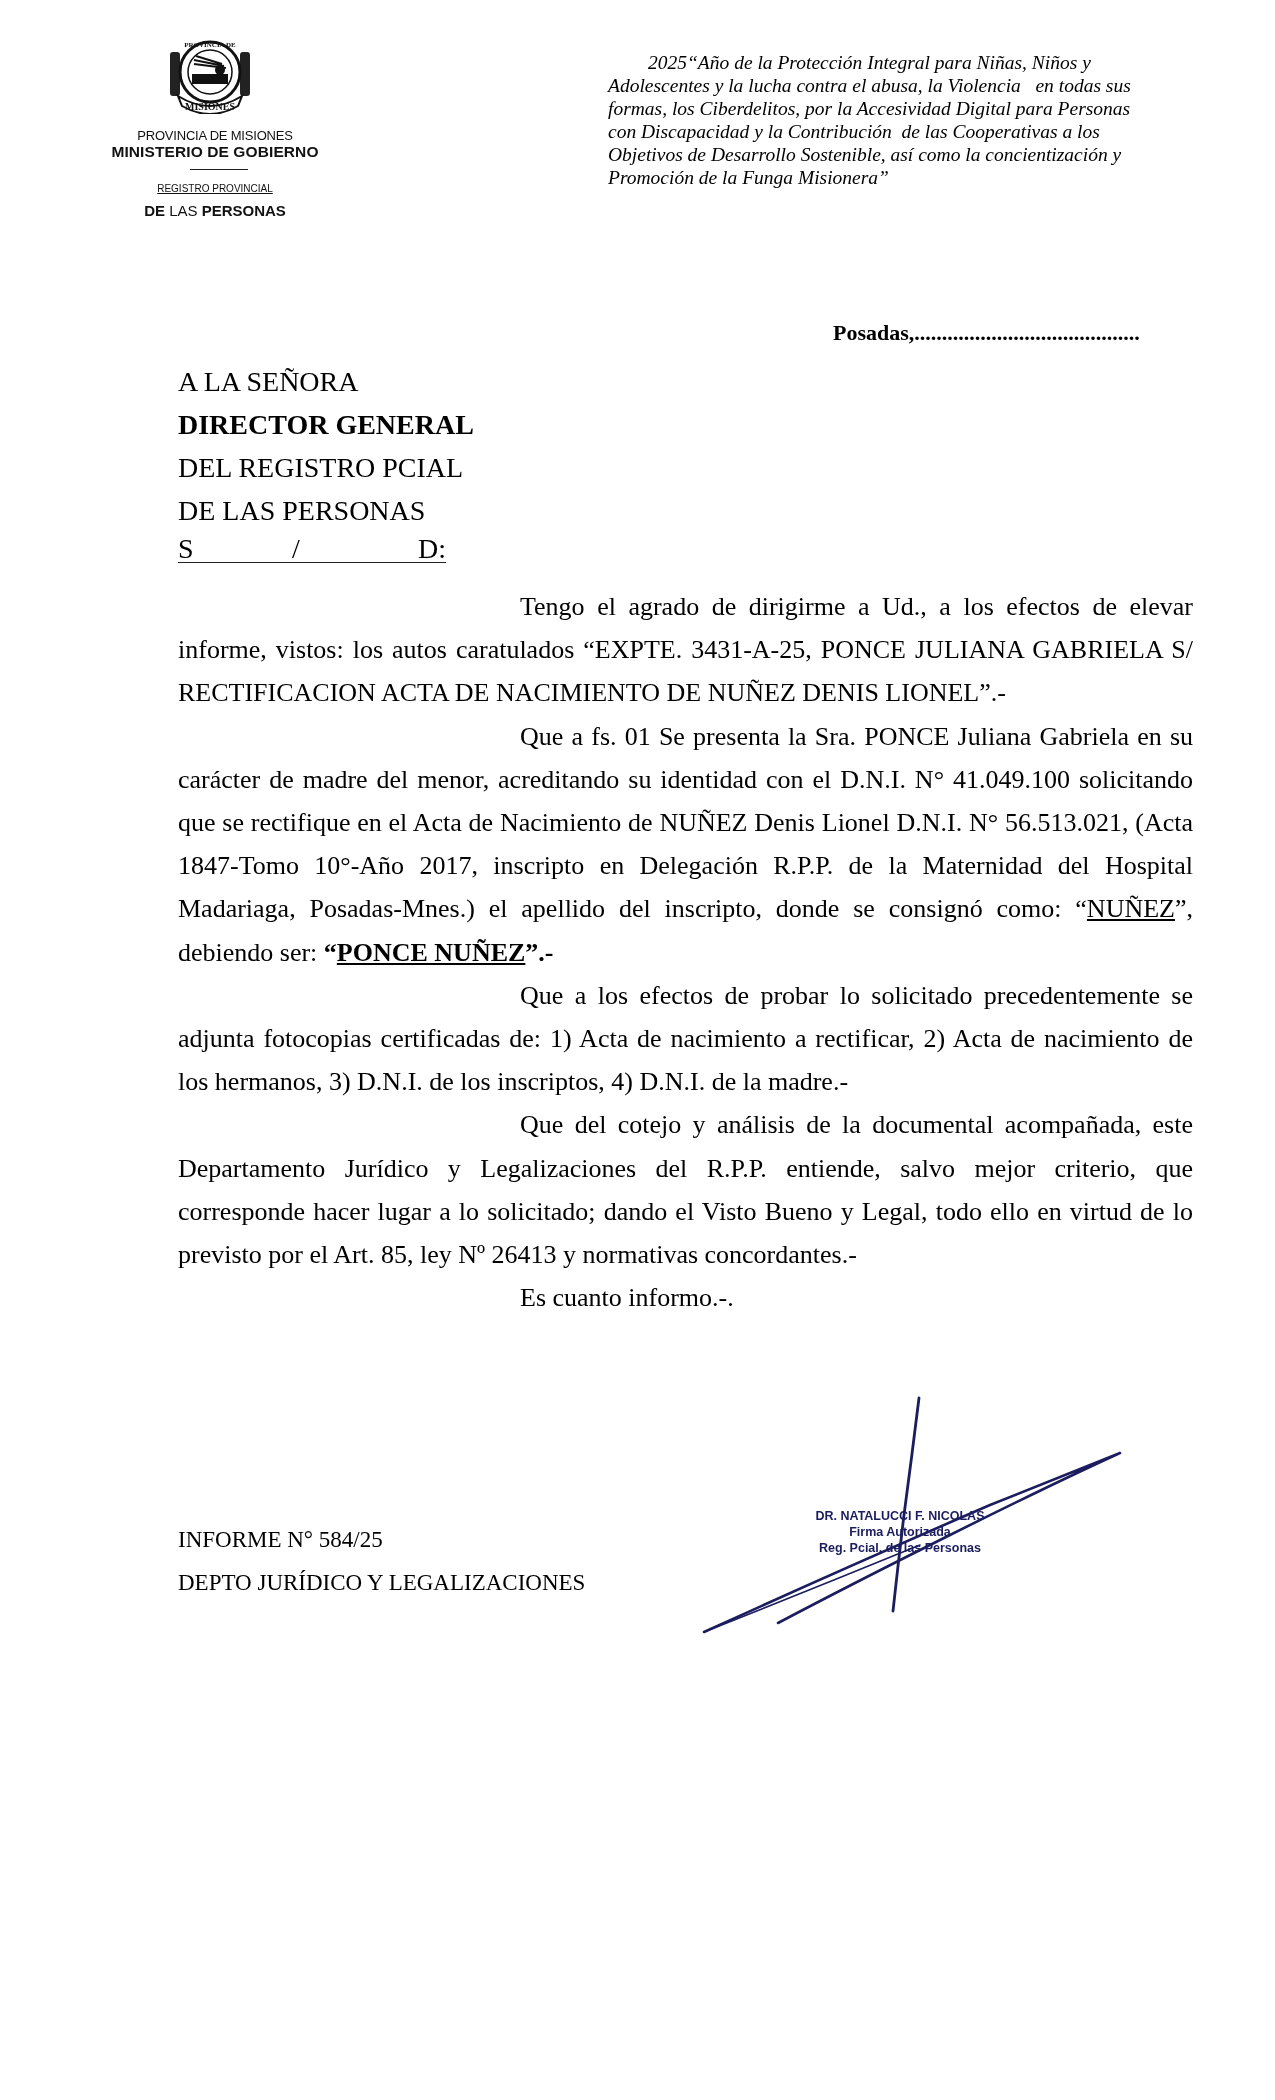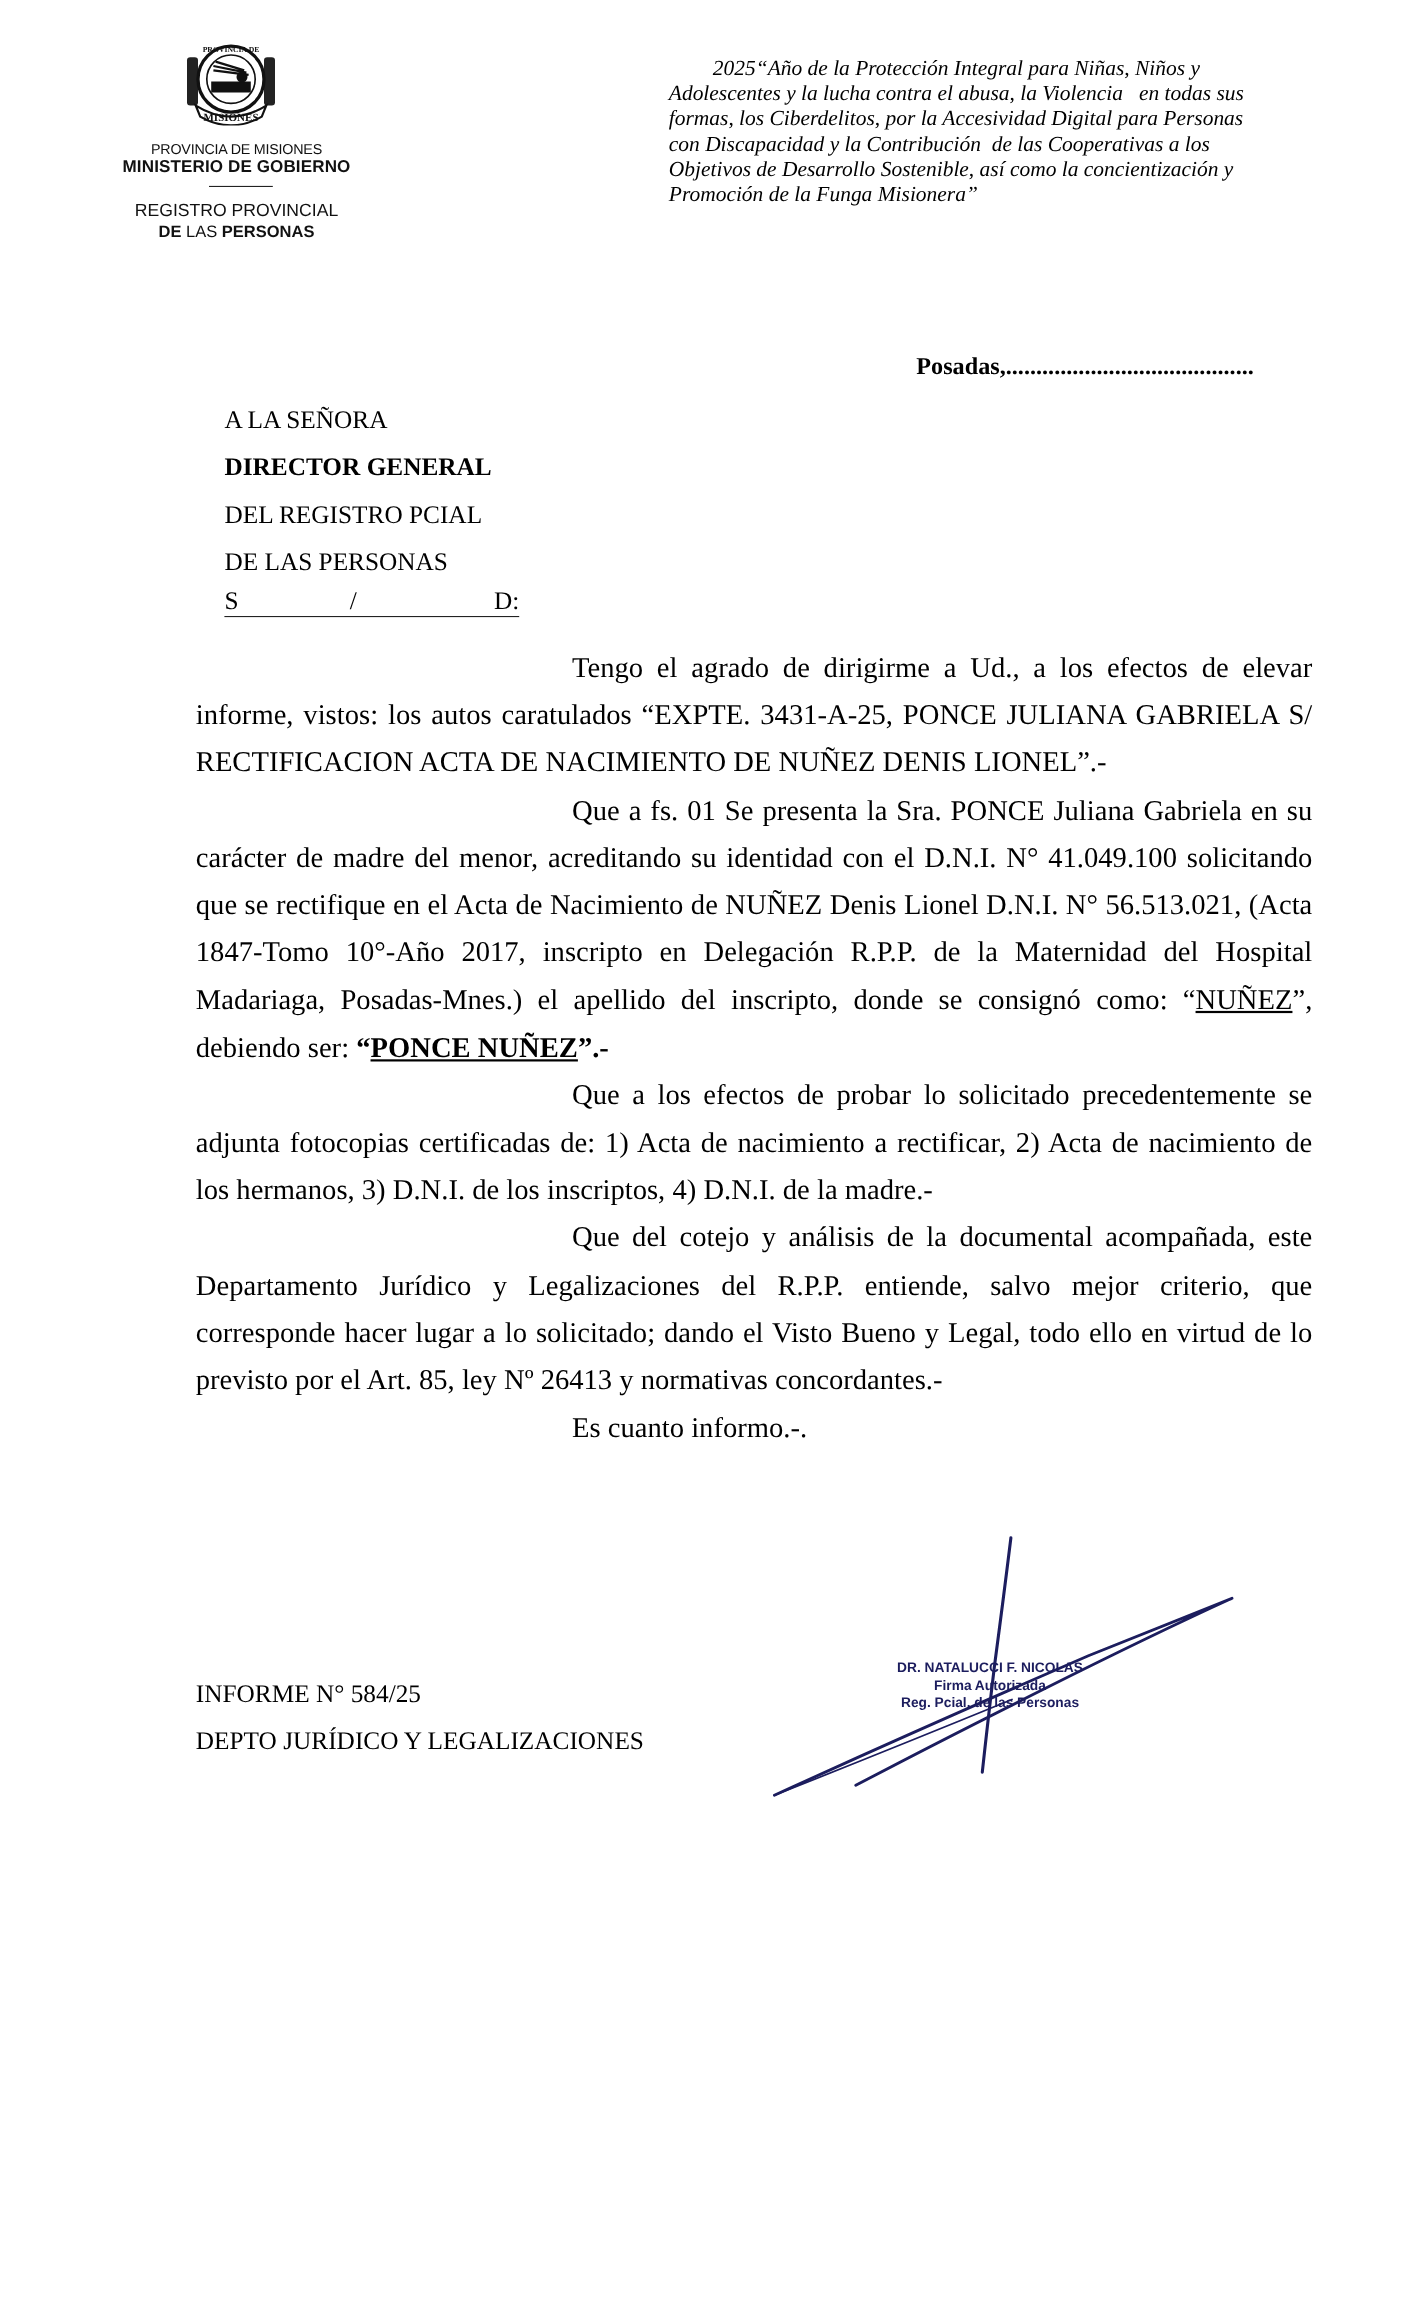--- a/index.html
+++ b/index.html
@@ -3,31 +3,31 @@
   <meta charset="utf-8">
   <style>
     html, body { margin: 0; padding: 0; background: #ffffff; }
     body { width: 1275px; height: 2100px; position: relative; overflow: hidden; color: #000; font-family: "Liberation Serif", serif; }
 
     .crest { position: absolute; left: 168px; top: 34px; width: 84px; height: 80px; }
     .logo-text { position: absolute; left: 90px; width: 250px; text-align: center; font-family: "Liberation Sans", sans-serif; color: #111; }
     .lt-prov { top: 128px; font-size: 13px; letter-spacing: -0.2px; }
     .lt-min { top: 143px; font-size: 15.5px; font-weight: bold; letter-spacing: 0.1px; }
     .lt-rule { position: absolute; left: 190px; top: 169px; width: 58px; border-top: 1.5px solid #222; }
-    .lt-reg { top: 183px; font-size: 16px; }
+    .lt-reg { top: 183px; font-size: 10px; text-decoration: underline; }
     .lt-per { top: 202px; font-size: 15px; }
     .lt-per b { font-weight: bold; }
 
     .motto { position: absolute; left: 608px; top: 27px; width: 580px; font-style: italic; font-size: 19.5px; line-height: 23px; margin-top: 24px; }
     .motto .m-line { display: block; white-space: nowrap; }
     .motto .m-first { padding-left: 40px; }
 
     .posadas { position: absolute; left: 833px; top: 320px; font-size: 22px; font-weight: bold; white-space: nowrap; }
 
-    .addr { position: absolute; left: 178px; top: 360px; font-size: 23px; line-height: 43px; margin-left: 26px; }
+    .addr { position: absolute; left: 178px; top: 360px; font-size: 28px; line-height: 43px; }
     .addr div { white-space: nowrap; }
     .addr .bold { font-weight: bold; }
     .sd { display: inline-block; width: 268px; border-bottom: 1.5px solid #222; line-height: 26px; position: relative; height: 26px; }
     .sd span { position: absolute; top: 0; }
     .sd .s1 { left: 0; }
     .sd .s2 { left: 114px; }
     .sd .s3 { right: 0; }
 
     .body { position: absolute; left: 178px; top: 585px; width: 1015px; font-size: 26px; line-height: 43.2px; text-align: justify; }
     .body p { margin: 0; text-indent: 342px; }

